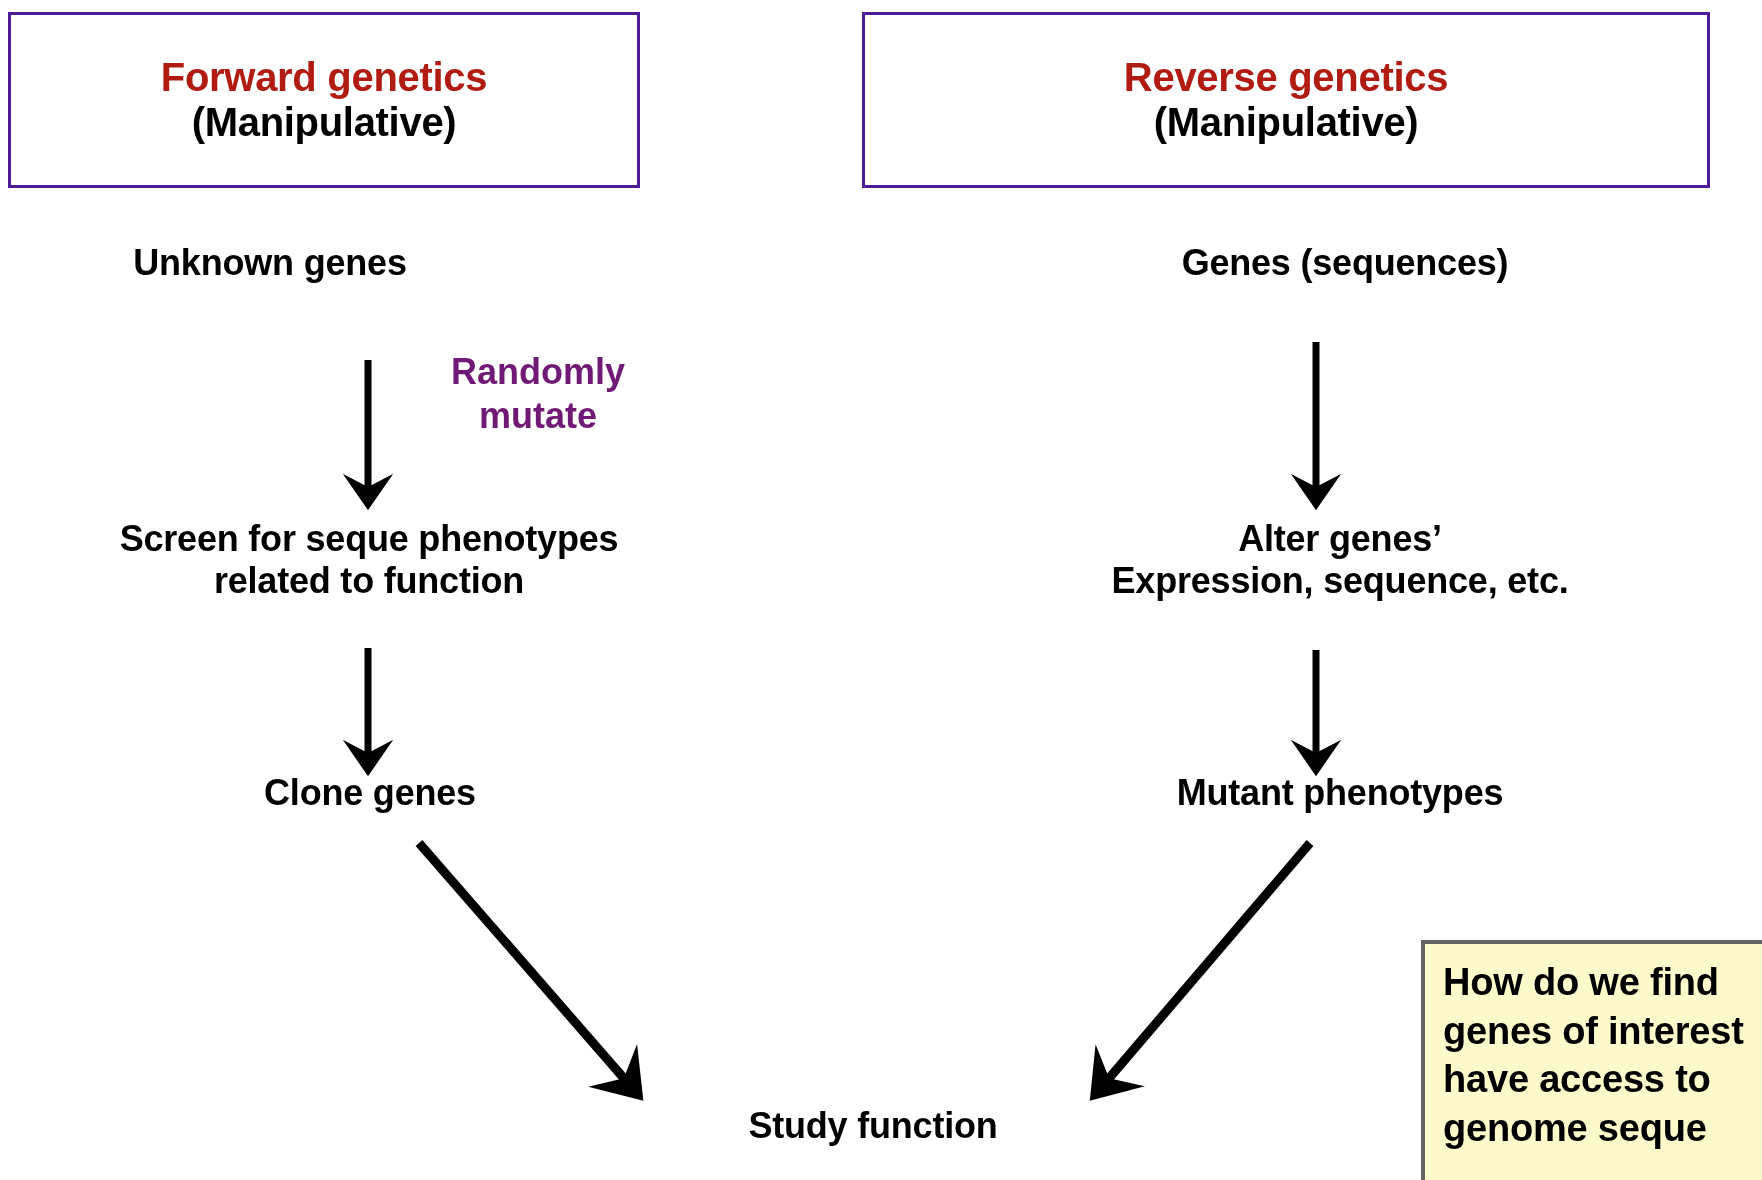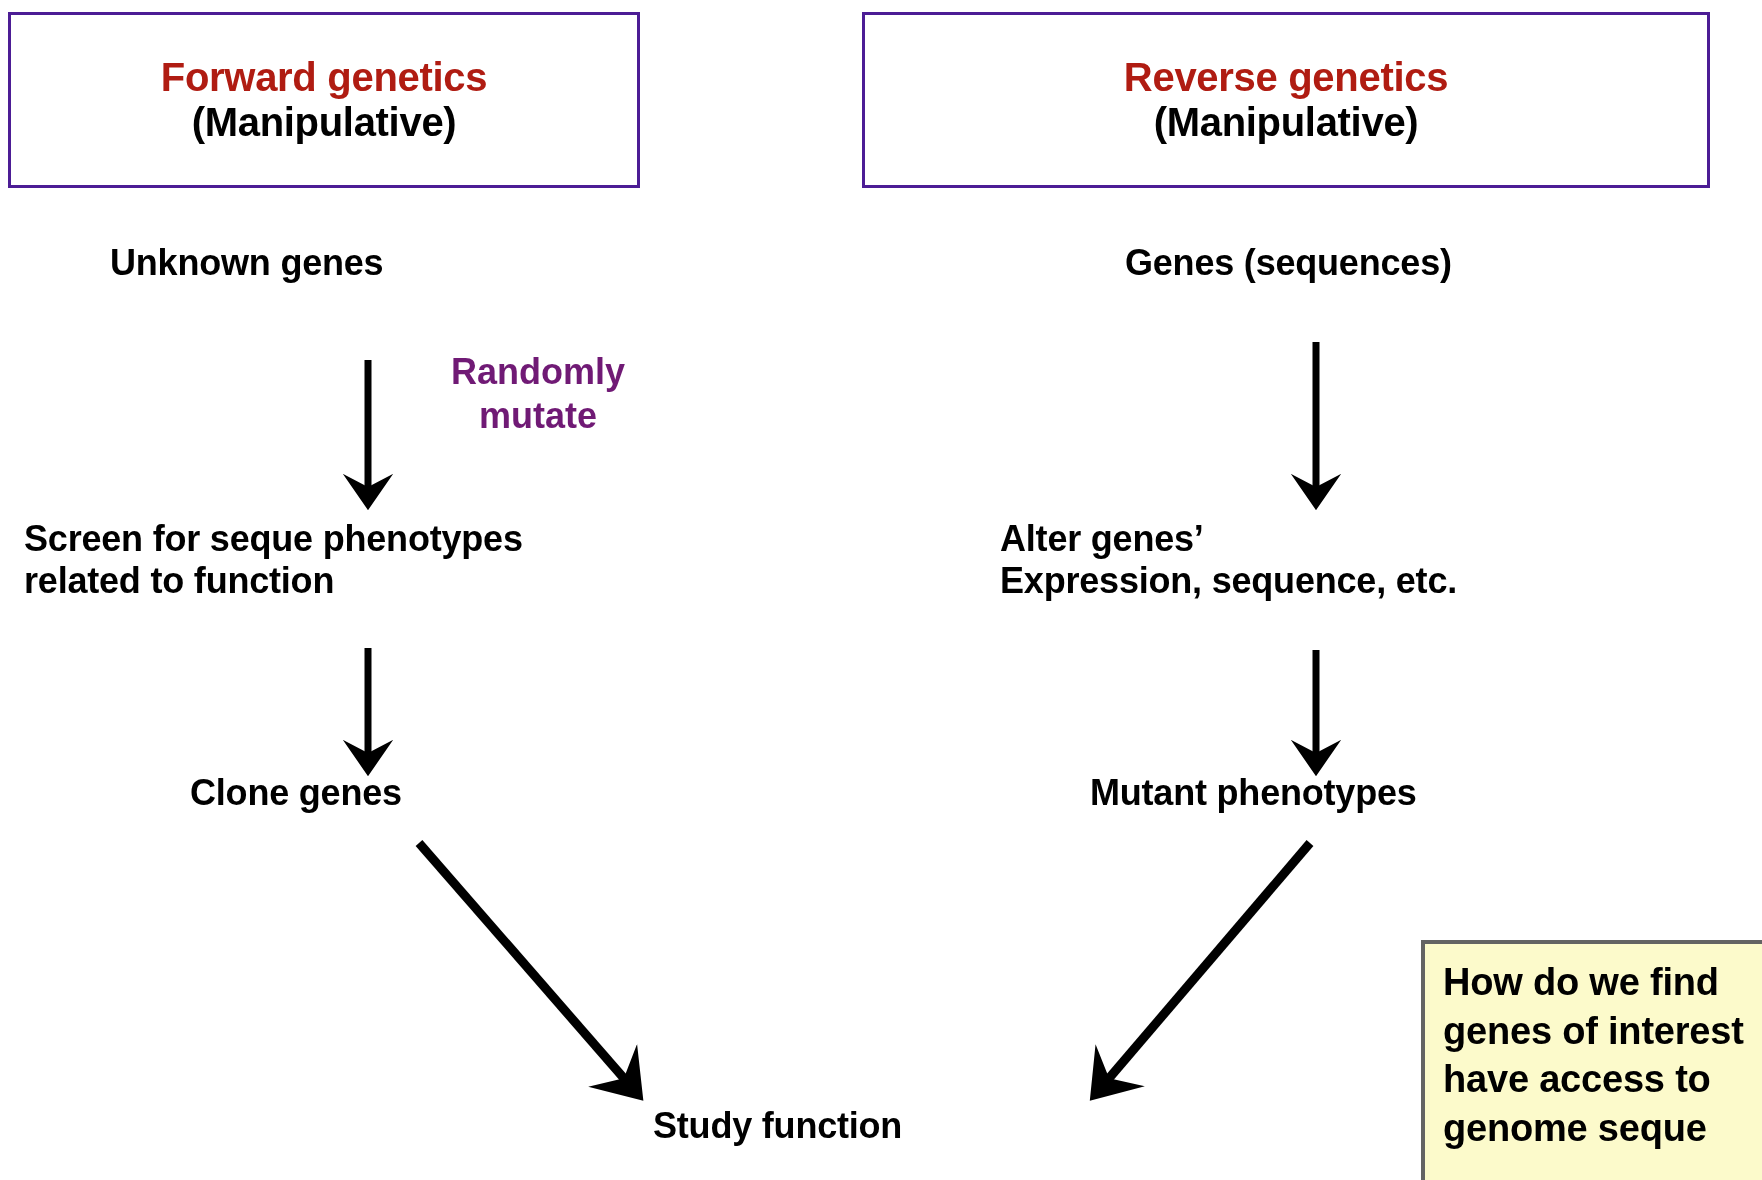--- a/index.html
+++ b/index.html
@@ -49,21 +49,21 @@
     color: #000000;
     line-height: 1.12;
     letter-spacing: -0.3px;
   }
 
   .node {
     position: absolute;
     font-size: 36px;
     font-weight: bold;
     line-height: 1.18;
-    text-align: left;
+    text-align: center;
     color: #000000;
     letter-spacing: -0.2px;
     white-space: pre-line;
   }
 
   .sidelabel {
     position: absolute;
     font-size: 36px;
     font-weight: bold;
     line-height: 1.22;

